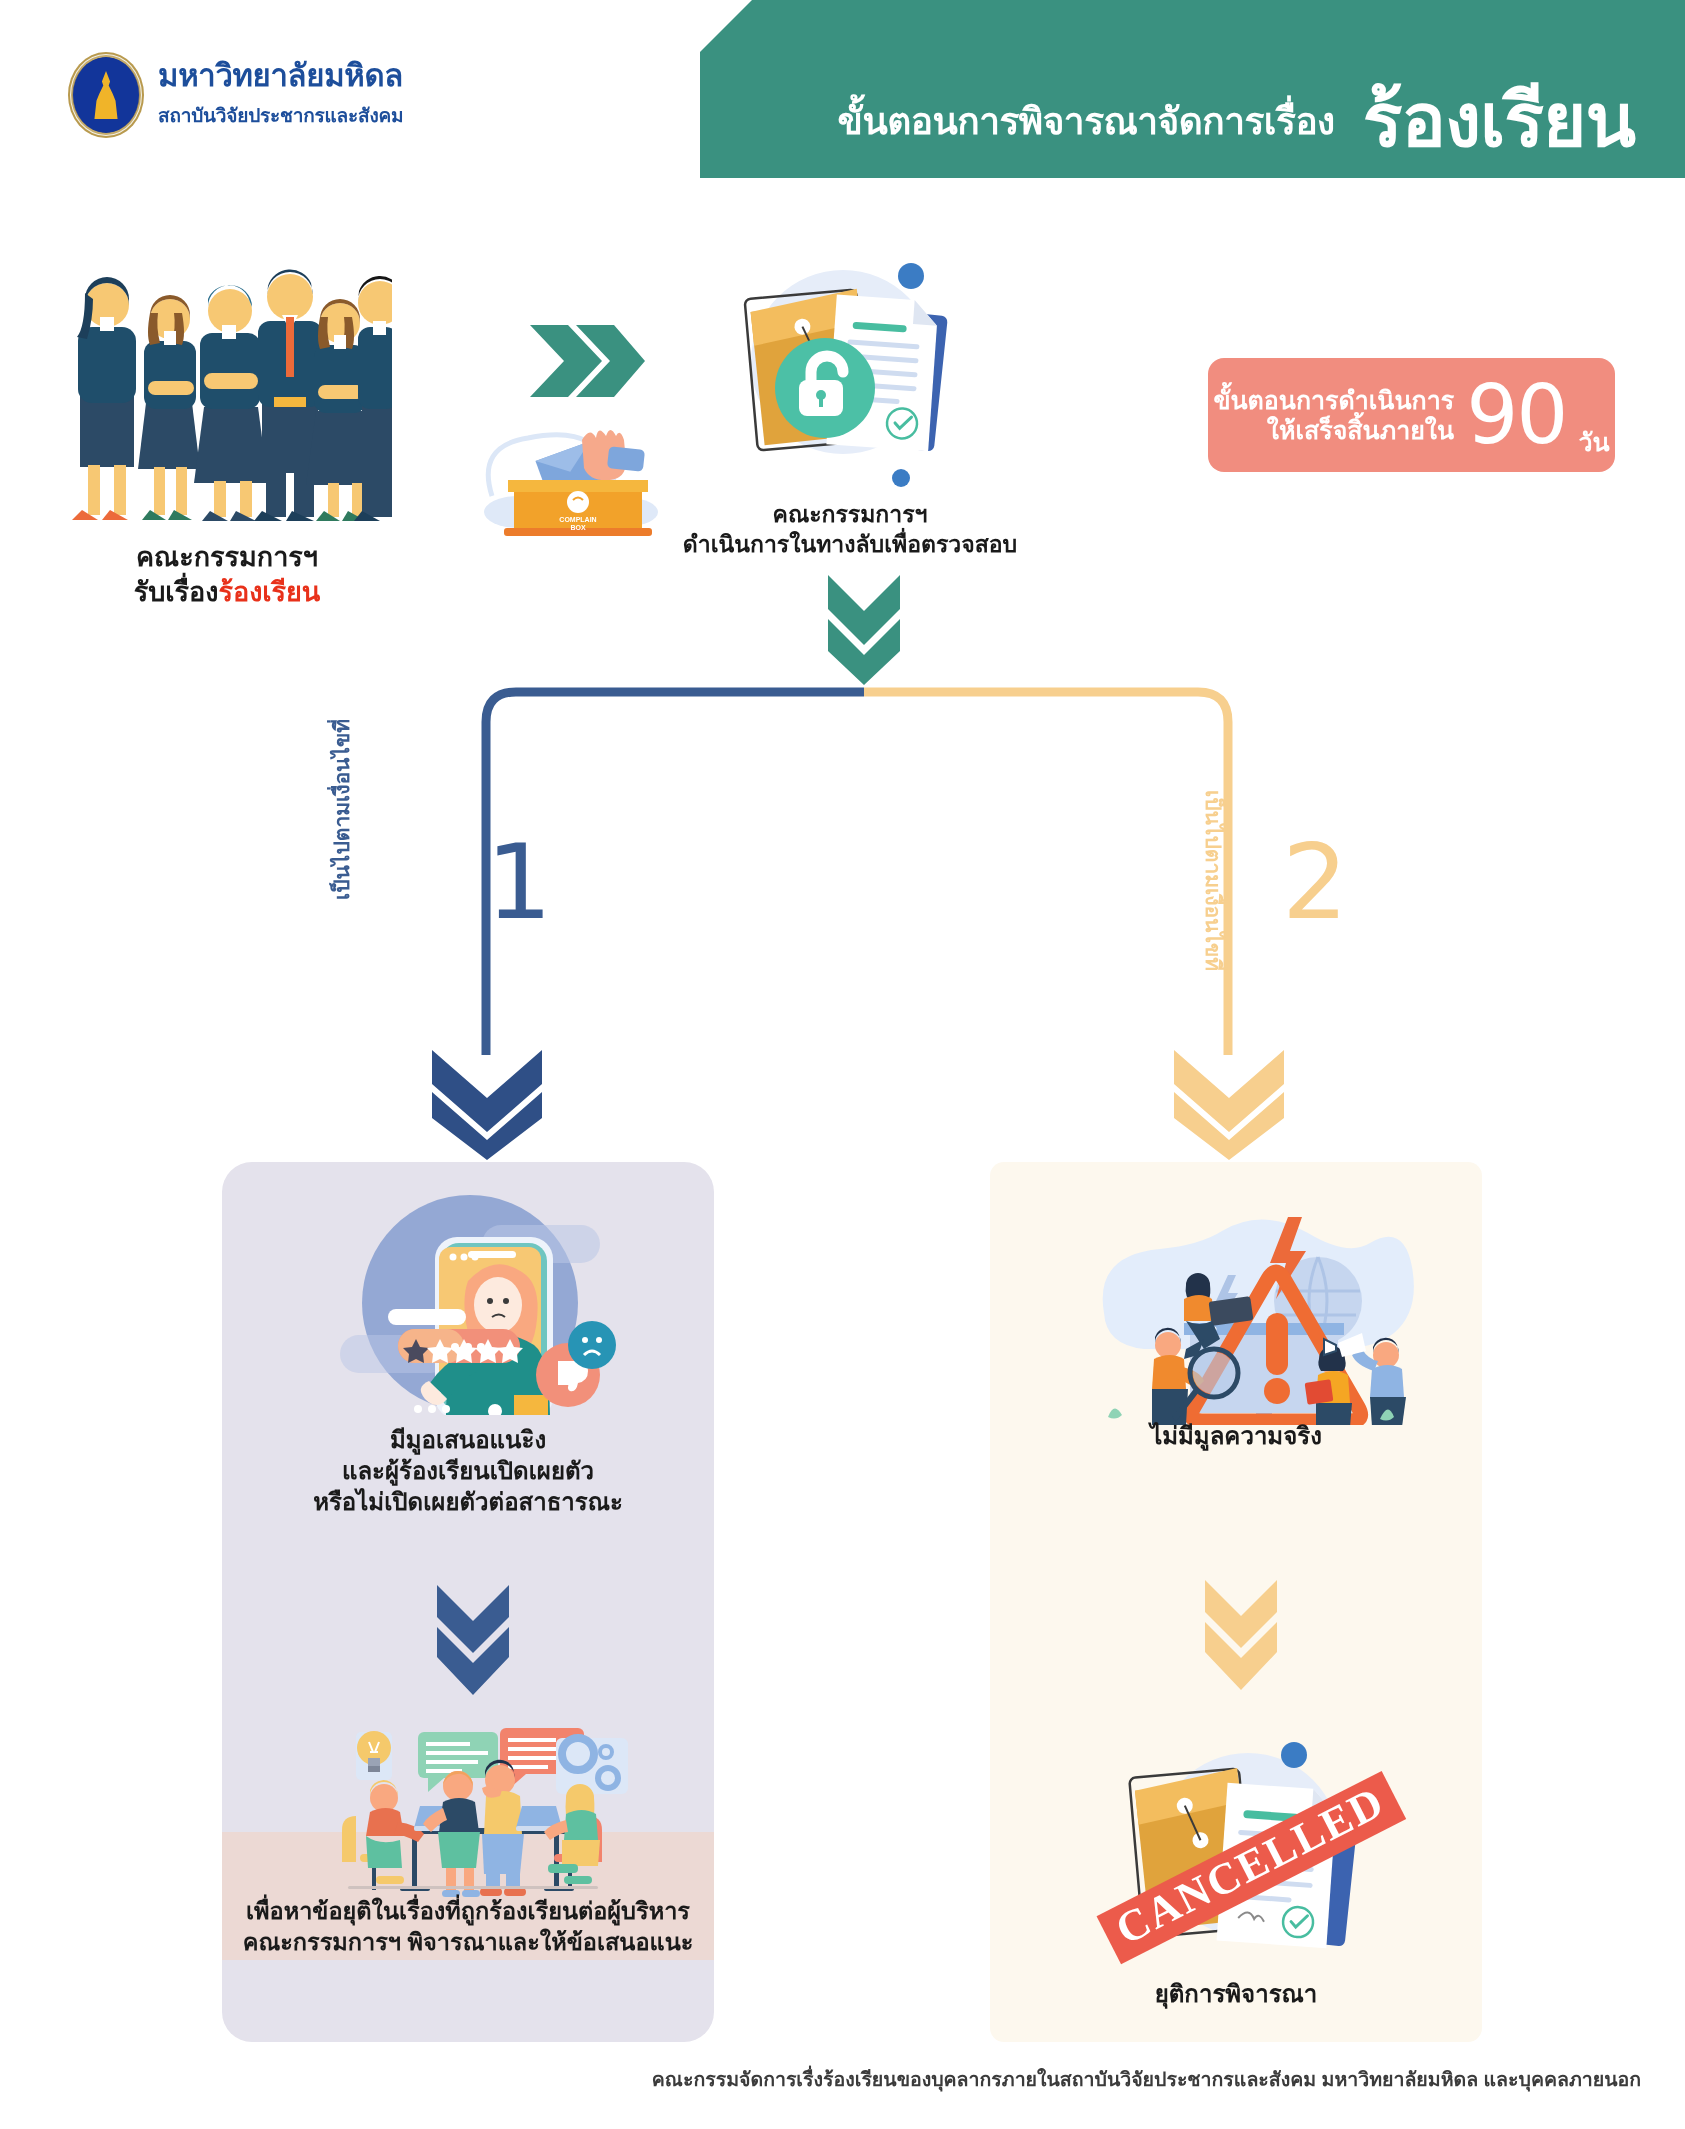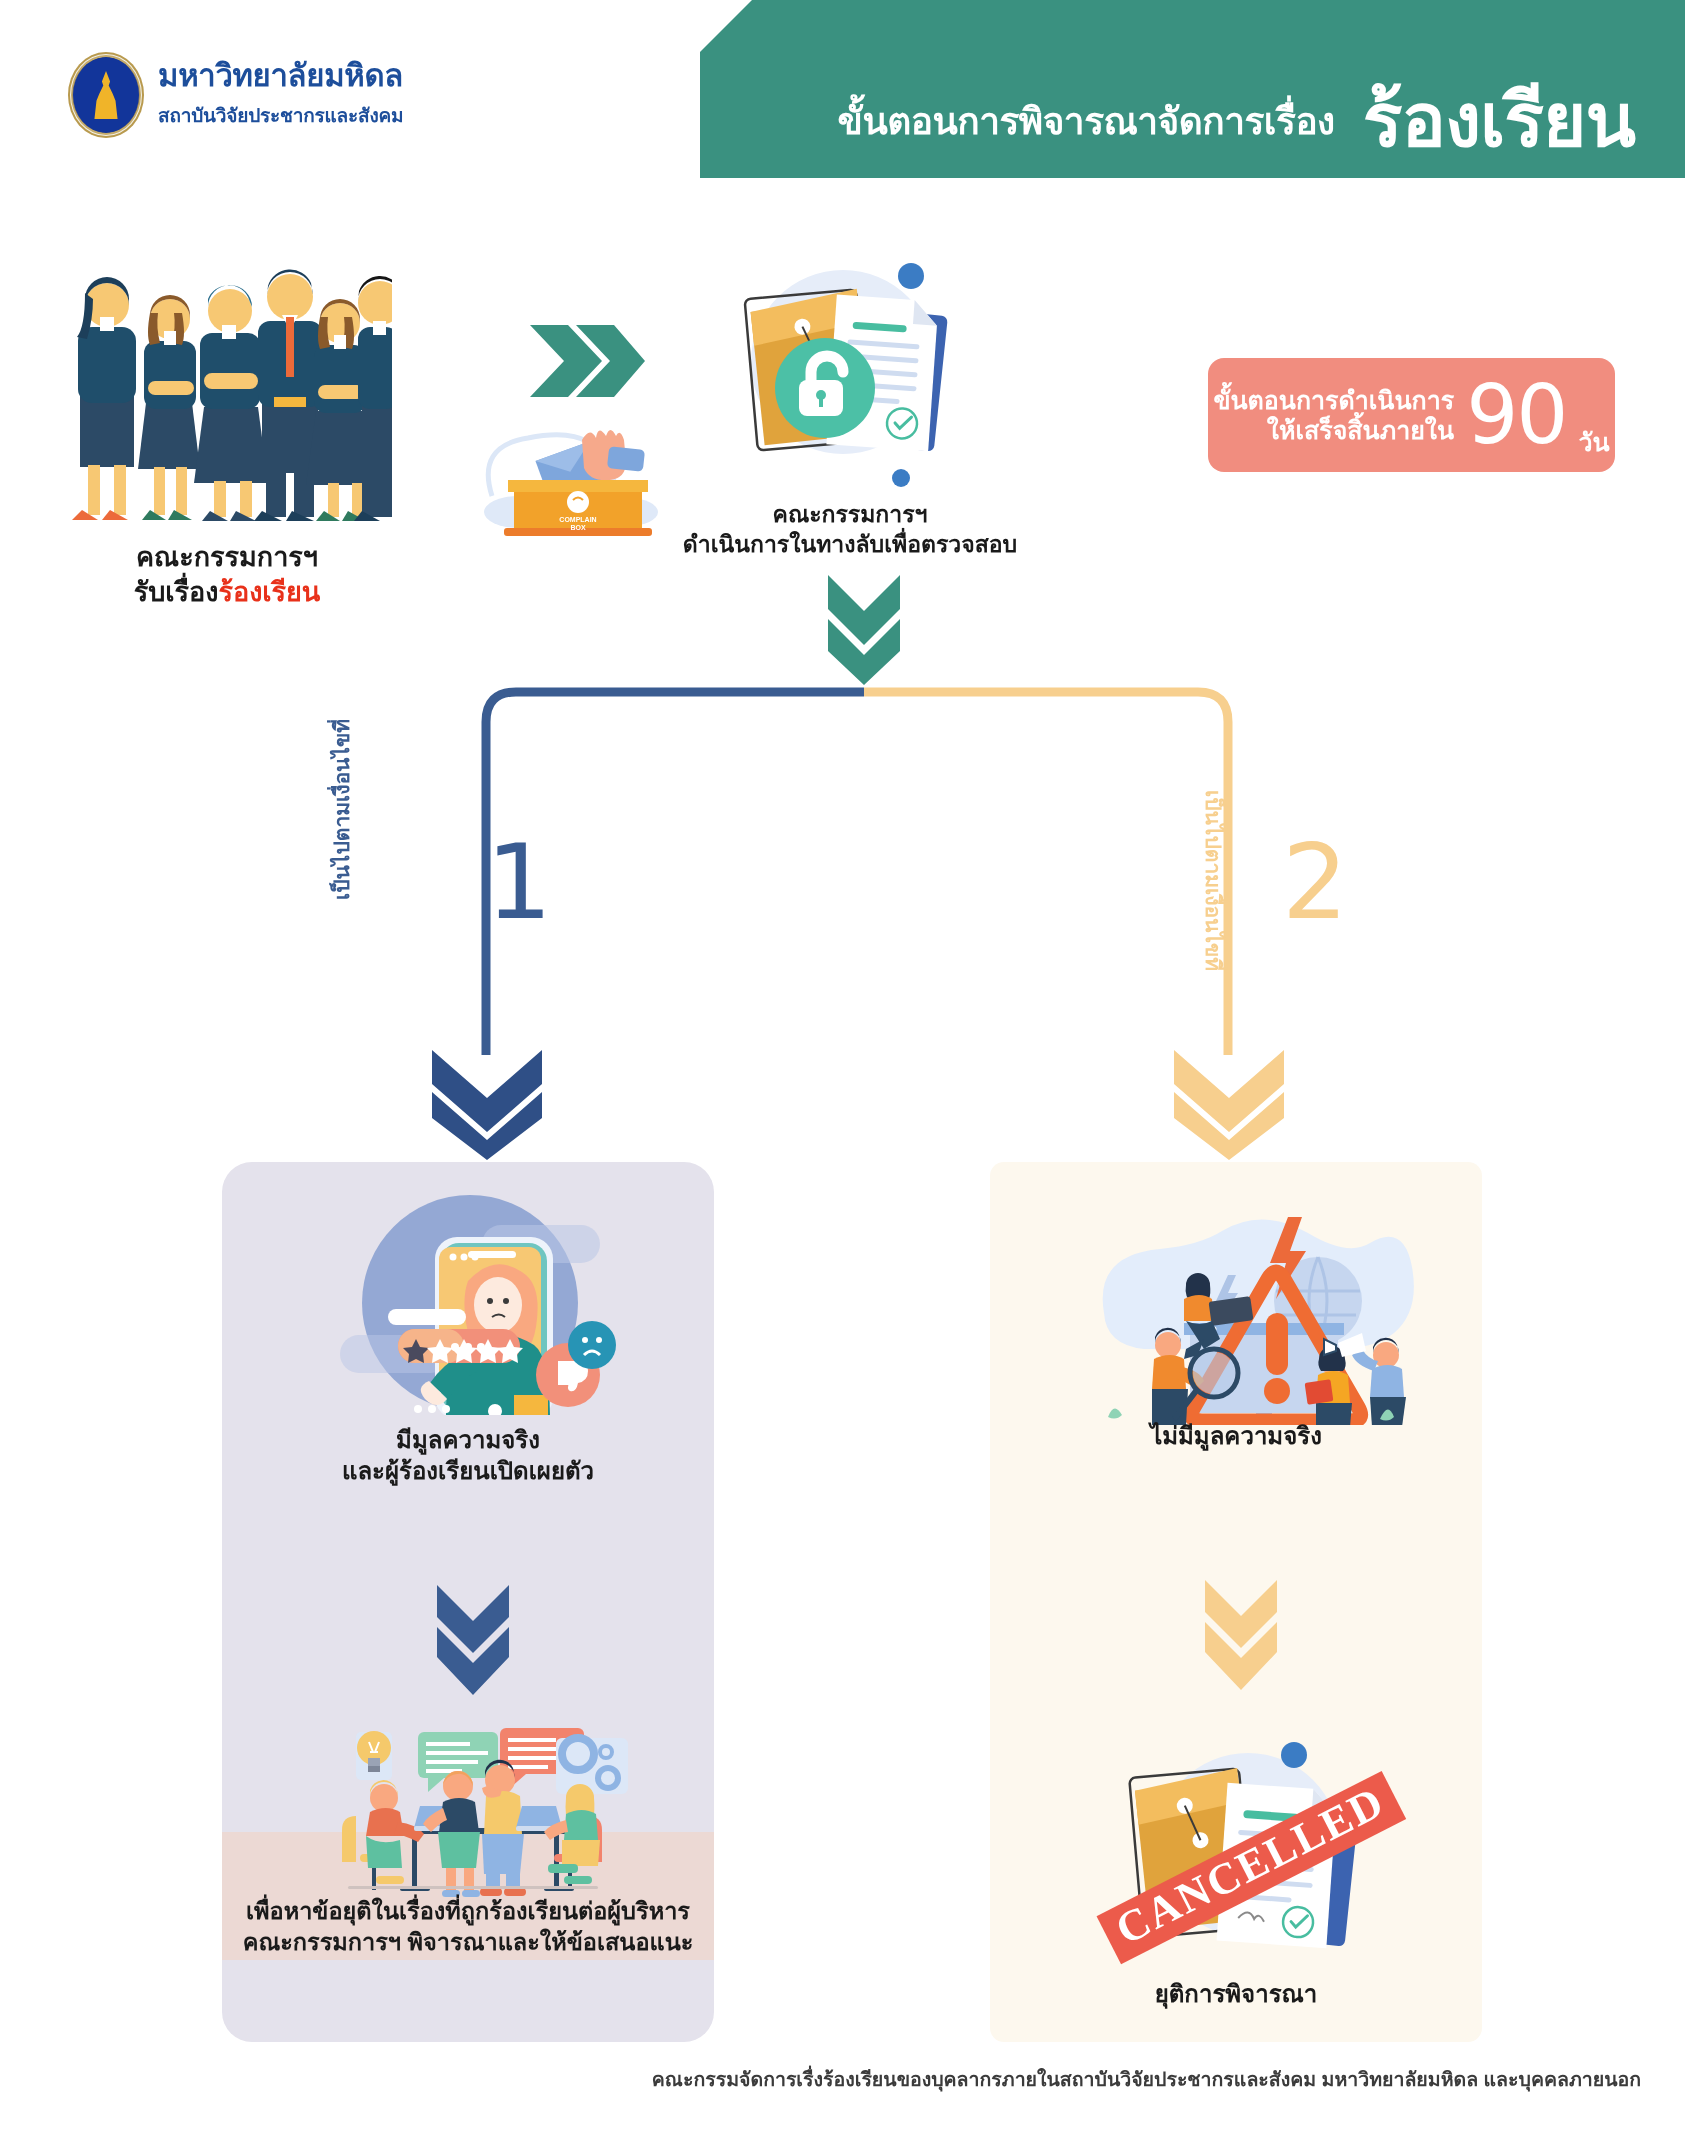--- a/index.html
+++ b/index.html
@@ -383,22 +383,23 @@
           <circle cx="181" cy="162" r="4"></circle>
         <circle cx="153" cy="72" r="3.5"></circle>
           <circle cx="164" cy="72" r="3.5"></circle>
           <circle cx="175" cy="72" r="3.5"></circle>
       </g>
       <circle cx="195" cy="226" r="7" fill="#fff"></circle>
     </svg>
   </div>
 
   <div class="cap cap-1">
-    <div>มีมูลความจริง</div>
+    <div>มีมูอเสนอแนะิง</div>
     <div>และผู้ร้องเรียนเปิดเผยตัว</div>
+    <div>หรือไม่เปิดเผยตัวต่อสาธารณะ</div>
   </div>
 
   <div class="illus" style="left:437px; top:1585px;">
     <svg width="72" height="110" viewBox="0 0 72 110">
       <path d="M0 0 L36 36 L72 0 L72 32 L36 68 L0 32 Z" fill="#3a5c91"></path>
       <path d="M0 42 L36 78 L72 42 L72 72 L36 110 L0 72 Z" fill="#3a5c91"></path>
     </svg>
   </div>
 
   <div class="illus" style="left:300px; top:1700px;">

